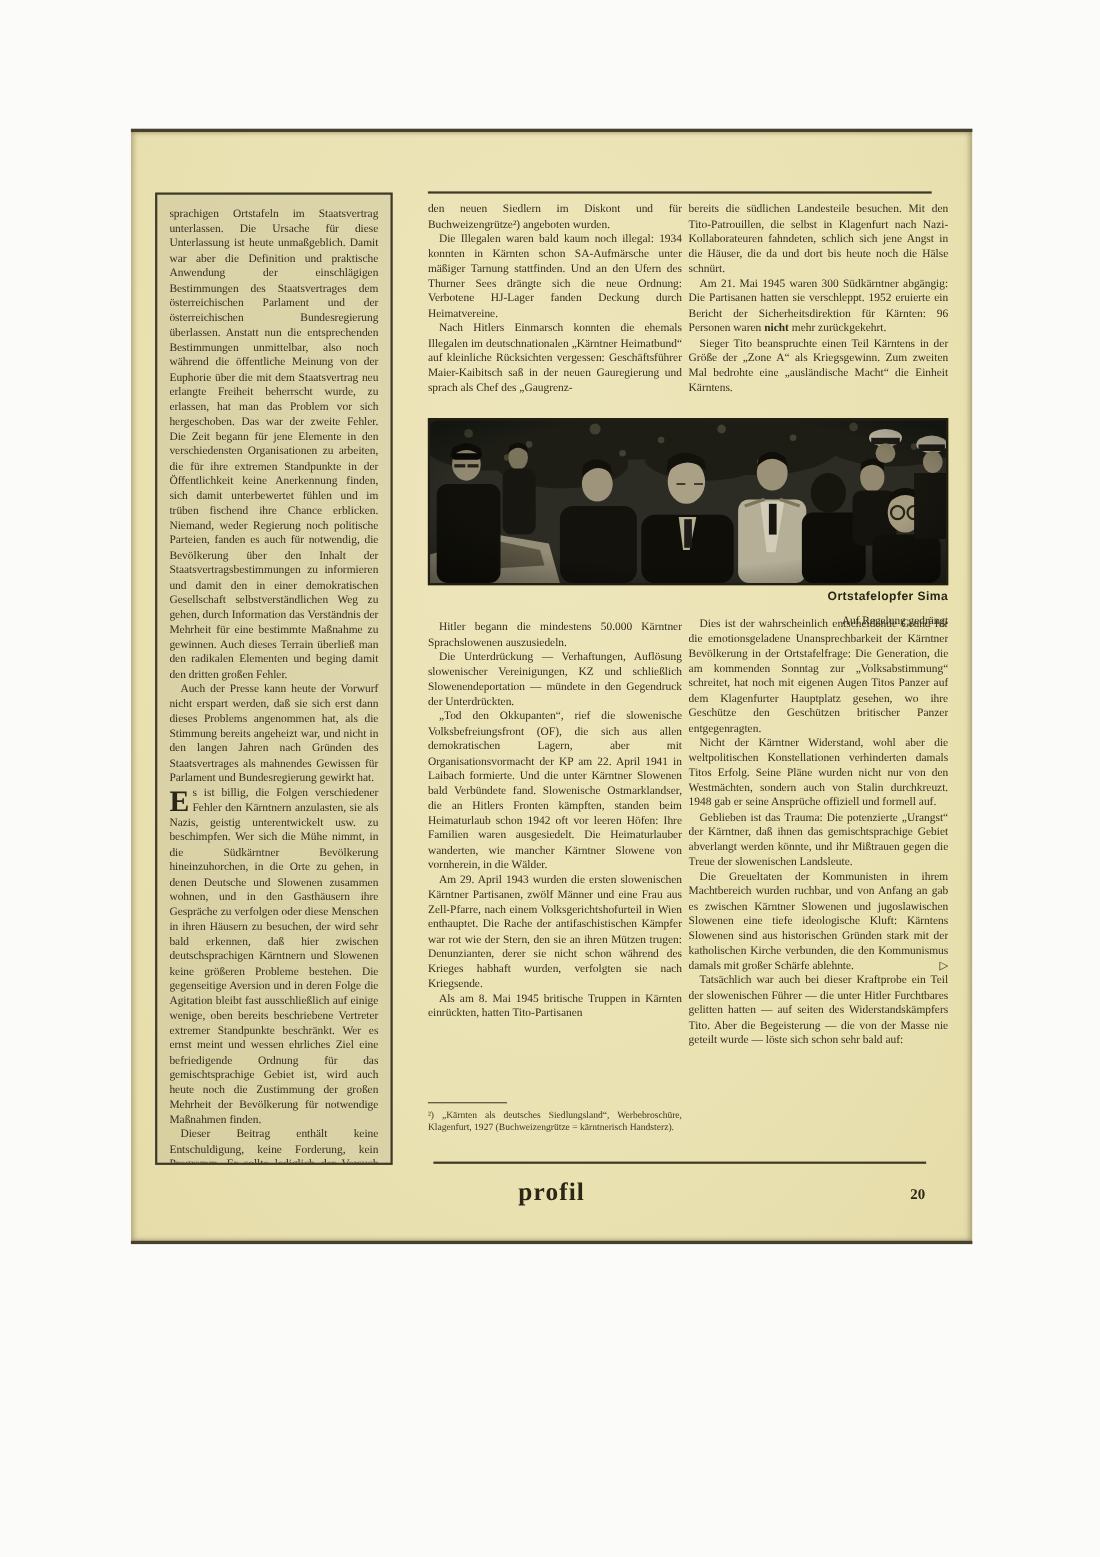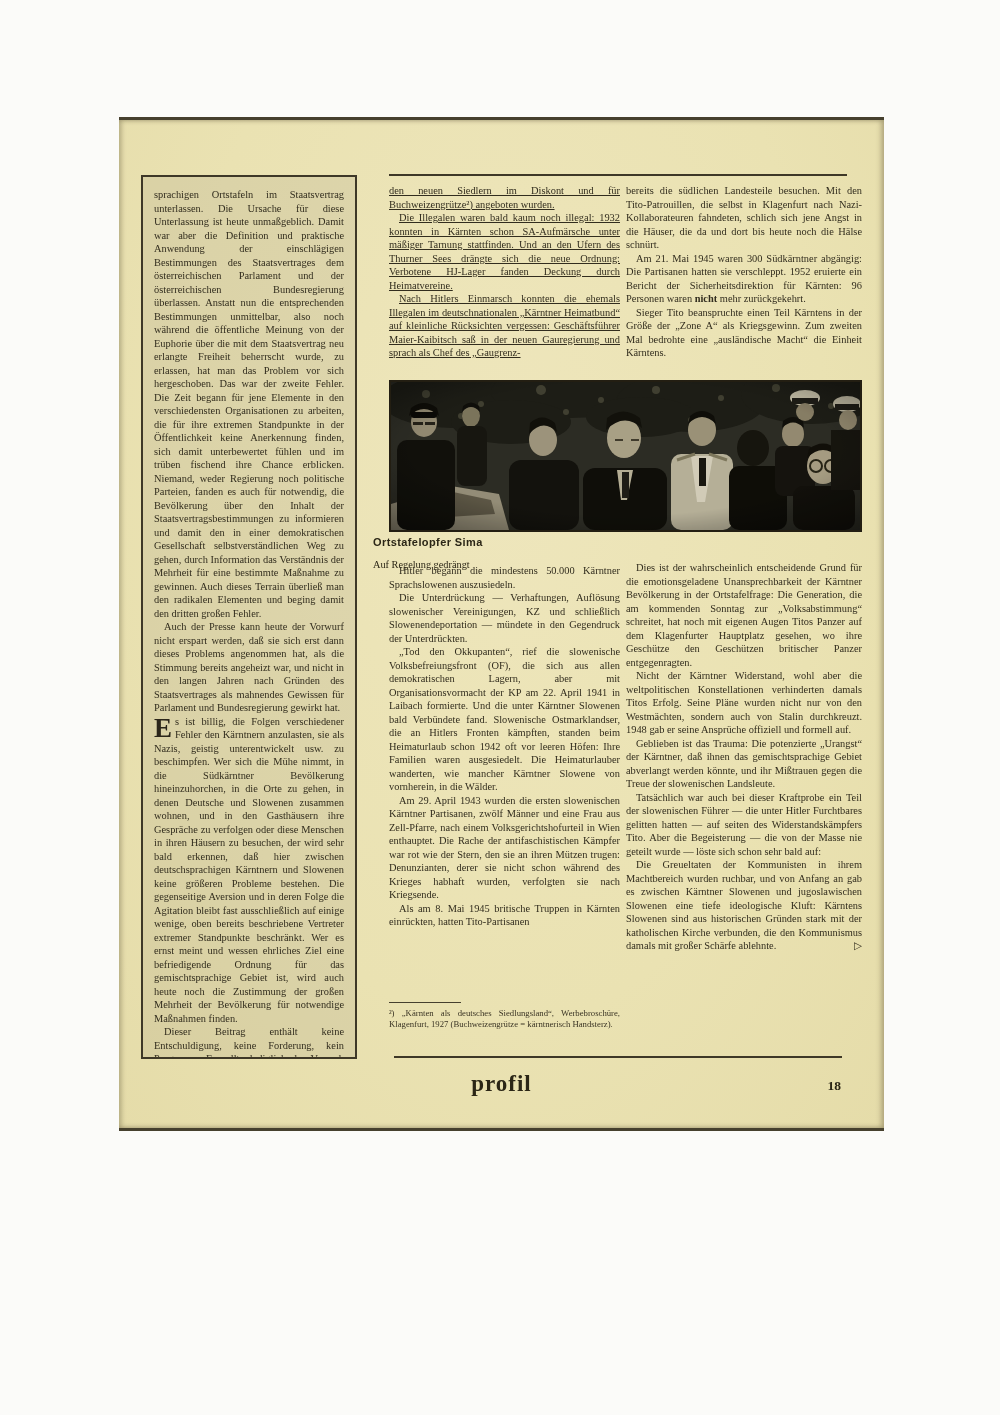--- a/index.html
+++ b/index.html
@@ -26,29 +26,29 @@
   }
   .endmark{float:right;}
   .left-box{
     position:absolute;left:22px;top:55px;width:216px;height:884px;
     border:2px solid #3e3827;
     background:rgba(120,115,100,.13);
     padding:11px 11px;box-sizing:border-box;overflow:hidden;
   }
   .top-rule{position:absolute;left:270px;top:54px;width:458px;height:2px;background:#3e3827;}
   .col{position:absolute;}
-  .mid-top{left:270px;top:64px;width:231px;text-decoration:underline;}
+  .mid-top{left:270px;top:64px;width:231px;}
   .right-top{left:507px;top:64px;width:236px;}
   .mid-bot{left:270px;top:444px;width:231px;height:432px;overflow:hidden;}
   .right-bot{left:507px;top:441px;width:236px;height:492px;overflow:hidden;}
   .photo-frame{
     position:absolute;left:270px;top:260px;width:473px;height:152px;
     border:2px solid #231e12;background:#262620;box-sizing:border-box;
   }
-  .caption{position:absolute;left:254px;top:416px;width:473px;text-align:left;color:#2b2616;}
+  .caption{position:absolute;left:270px;top:416px;width:473px;text-align:right;color:#2b2616;}
   .cap-title{font-family:"Liberation Sans", sans-serif;font-weight:bold;font-size:11px;letter-spacing:.4px;}
   .cap-sub{font-size:10.3px;margin-top:11px;}
   .fn-rule{position:absolute;left:270px;top:882px;width:72px;height:1px;background:#46402e;}
   .footnote{
     position:absolute;left:270px;top:888px;width:231px;
     font-size:8.7px;line-height:11px;text-align:justify;color:#3a3424;
   }
   .footer-rule{position:absolute;left:275px;top:936px;width:448px;height:2px;background:#3e3827;}
   .magazine{
     position:absolute;left:0;top:951px;width:765px;text-align:center;
@@ -68,21 +68,21 @@
       <p class="para">sprachigen Ortstafeln im Staatsvertrag unterlassen. Die Ursache für diese Unterlassung ist heute unmaßgeblich. Damit war aber die Definition und praktische Anwendung der einschlägigen Bestimmungen des Staatsvertrages dem österreichischen Parlament und der österreichischen Bundesregierung überlassen. Anstatt nun die entsprechenden Bestimmungen unmittelbar, also noch während die öffentliche Meinung von der Euphorie über die mit dem Staatsvertrag neu erlangte Freiheit beherrscht wurde, zu erlassen, hat man das Problem vor sich hergeschoben. Das war der zweite Fehler. Die Zeit begann für jene Elemente in den verschiedensten Organisationen zu arbeiten, die für ihre extremen Standpunkte in der Öffentlichkeit keine Anerkennung finden, sich damit unterbewertet fühlen und im trüben fischend ihre Chance erblicken. Niemand, weder Regierung noch politische Parteien, fanden es auch für notwendig, die Bevölkerung über den Inhalt der Staatsvertragsbestimmungen zu informieren und damit den in einer demokratischen Gesellschaft selbstverständlichen Weg zu gehen, durch Information das Verständnis der Mehrheit für eine bestimmte Maßnahme zu gewinnen. Auch dieses Terrain überließ man den radikalen Elementen und beging damit den dritten großen Fehler.</p>
       <p class="para ind">Auch der Presse kann heute der Vorwurf nicht erspart werden, daß sie sich erst dann dieses Problems angenommen hat, als die Stimmung bereits angeheizt war, und nicht in den langen Jahren nach Gründen des Staatsvertrages als mahnendes Gewissen für Parlament und Bundesregierung gewirkt hat.</p>
       <p class="para"><span class="dropcap">E</span>s ist billig, die Folgen verschiedener Fehler den Kärntnern anzulasten, sie als Nazis, geistig unterentwickelt usw. zu beschimpfen. Wer sich die Mühe nimmt, in die Südkärntner Bevölkerung hineinzuhorchen, in die Orte zu gehen, in denen Deutsche und Slowenen zusammen wohnen, und in den Gasthäusern ihre Gespräche zu verfolgen oder diese Menschen in ihren Häusern zu besuchen, der wird sehr bald erkennen, daß hier zwischen deutschsprachigen Kärntnern und Slowenen keine größeren Probleme bestehen. Die gegenseitige Aversion und in deren Folge die Agitation bleibt fast ausschließlich auf einige wenige, oben bereits beschriebene Vertreter extremer Standpunkte beschränkt. Wer es ernst meint und wessen ehrliches Ziel eine befriedigende Ordnung für das gemischtsprachige Gebiet ist, wird auch heute noch die Zustimmung der großen Mehrheit der Bevölkerung für notwendige Maßnahmen finden.</p>
       <p class="para ind">Dieser Beitrag enthält keine Entschuldigung, keine Forderung, kein Programm. Er sollte lediglich der Versuch einer Erklärung sein und damit eine Orientierungshilfe für die öffentliche Meinung zur Beurteilung des politischen Geschehens in den kommenden Wochen und Monaten.<span class="endmark">●</span></p>
     </div>
 
   <div class="top-rule"></div>
 
   <div class="col mid-top text text-inner">
       <p class="para">den neuen Siedlern im Diskont und für Buchweizengrütze²) angeboten wurden.</p>
-      <p class="para ind">Die Illegalen waren bald kaum noch illegal: 1932 konnten in Kärnten schon SA-Aufmärsche unter mäßiger Tarnung stattfinden. Und an den Ufern des Thurner Sees drängte sich die neue Ordnung: Verbotene HJ-Lager fanden Deckung durch Heimatvereine.</p>
+      <p class="para ind">Die Illegalen waren bald kaum noch illegal: 1934 konnten in Kärnten schon SA-Aufmärsche unter mäßiger Tarnung stattfinden. Und an den Ufern des Thurner Sees drängte sich die neue Ordnung: Verbotene HJ-Lager fanden Deckung durch Heimatvereine.</p>
       <p class="para ind">Nach Hitlers Einmarsch konnten die ehemals Illegalen im deutschnationalen „Kärntner Heimatbund“ auf kleinliche Rücksichten vergessen: Geschäftsführer Maier-Kaibitsch saß in der neuen Gauregierung und sprach als Chef des „Gaugrenz-</p>
     </div>
 
   <div class="col right-top text text-inner">
       <p class="para">bereits die südlichen Landesteile besuchen. Mit den Tito-Patrouillen, die selbst in Klagenfurt nach Nazi-Kollaborateuren fahndeten, schlich sich jene Angst in die Häuser, die da und dort bis heute noch die Hälse schnürt.</p>
       <p class="para ind">Am 21. Mai 1945 waren 300 Südkärntner abgängig: Die Partisanen hatten sie verschleppt. 1952 eruierte ein Bericht der Sicherheitsdirektion für Kärnten: 96 Personen waren <b>nicht</b> mehr zurückgekehrt.</p>
       <p class="para ind">Sieger Tito beanspruchte einen Teil Kärntens in der Größe der „Zone A“ als Kriegsgewinn. Zum zweiten Mal bedrohte eine „ausländische Macht“ die Einheit Kärntens.</p>
     </div>
 
   <div class="photo-frame">
@@ -205,24 +205,24 @@
       <p class="para ind">Die Unterdrückung — Verhaftungen, Auflösung slowenischer Vereinigungen, KZ und schließlich Slowenendeportation — mündete in den Gegendruck der Unterdrückten.</p>
       <p class="para ind">„Tod den Okkupanten“, rief die slowenische Volksbefreiungsfront (OF), die sich aus allen demokratischen Lagern, aber mit Organisationsvormacht der KP am 22. April 1941 in Laibach formierte. Und die unter Kärntner Slowenen bald Verbündete fand. Slowenische Ostmarklandser, die an Hitlers Fronten kämpften, standen beim Heimaturlaub schon 1942 oft vor leeren Höfen: Ihre Familien waren ausgesiedelt. Die Heimaturlauber wanderten, wie mancher Kärntner Slowene von vornherein, in die Wälder.</p>
       <p class="para ind">Am 29. April 1943 wurden die ersten slowenischen Kärntner Partisanen, zwölf Männer und eine Frau aus Zell-Pfarre, nach einem Volksgerichtshofurteil in Wien enthauptet. Die Rache der antifaschistischen Kämpfer war rot wie der Stern, den sie an ihren Mützen trugen: Denunzianten, derer sie nicht schon während des Krieges habhaft wurden, verfolgten sie nach Kriegsende.</p>
       <p class="para ind">Als am 8. Mai 1945 britische Truppen in Kärnten einrückten, hatten Tito-Partisanen</p>
     </div>
 
   <div class="col right-bot text text-inner">
       <p class="para ind">Dies ist der wahrscheinlich entscheidende Grund für die emotionsgeladene Unansprechbarkeit der Kärntner Bevölkerung in der Ortstafelfrage: Die Generation, die am kommenden Sonntag zur „Volksabstimmung“ schreitet, hat noch mit eigenen Augen Titos Panzer auf dem Klagenfurter Hauptplatz gesehen, wo ihre Geschütze den Geschützen britischer Panzer entgegenragten.</p>
       <p class="para ind">Nicht der Kärntner Widerstand, wohl aber die weltpolitischen Konstellationen verhinderten damals Titos Erfolg. Seine Pläne wurden nicht nur von den Westmächten, sondern auch von Stalin durchkreuzt. 1948 gab er seine Ansprüche offiziell und formell auf.</p>
       <p class="para ind">Geblieben ist das Trauma: Die potenzierte „Urangst“ der Kärntner, daß ihnen das gemischtsprachige Gebiet abverlangt werden könnte, und ihr Mißtrauen gegen die Treue der slowenischen Landsleute.</p>
+      <p class="para ind">Die Greueltaten der Kommunisten in ihrem Machtbereich wurden ruchbar, und von Anfang an gab es zwischen Kärntner Slowenen und jugoslawischen Slowenen eine tiefe ideologische Kluft: Kärntens Slowenen sind aus historischen Gründen stark mit der katholischen Kirche verbunden, die den Kommunismus damals mit großer Schärfe ablehnte.<span class="endmark">▷</span></p>
       <p class="para ind">Tatsächlich war auch bei dieser Kraftprobe ein Teil der slowenischen Führer — die unter Hitler Furchtbares gelitten hatten — auf seiten des Widerstandskämpfers Tito. Aber die Begeisterung — die von der Masse nie geteilt wurde — löste sich schon sehr bald auf:</p>
-      <p class="para ind">Die Greueltaten der Kommunisten in ihrem Machtbereich wurden ruchbar, und von Anfang an gab es zwischen Kärntner Slowenen und jugoslawischen Slowenen eine tiefe ideologische Kluft: Kärntens Slowenen sind aus historischen Gründen stark mit der katholischen Kirche verbunden, die den Kommunismus damals mit großer Schärfe ablehnte.<span class="endmark">▷</span></p>
     </div>
 
   <div class="fn-rule"></div>
   <div class="footnote">²) „Kärnten als deutsches Siedlungsland“, Werbebroschüre, Klagenfurt, 1927 (Buchweizengrütze = kärntnerisch Handsterz).</div>
 
   <div class="footer-rule"></div>
   <div class="magazine">profil</div>
-  <div class="pagenum">18</div>
+  <div class="pagenum">20</div>
 
 </div>
 
 </body></html>

